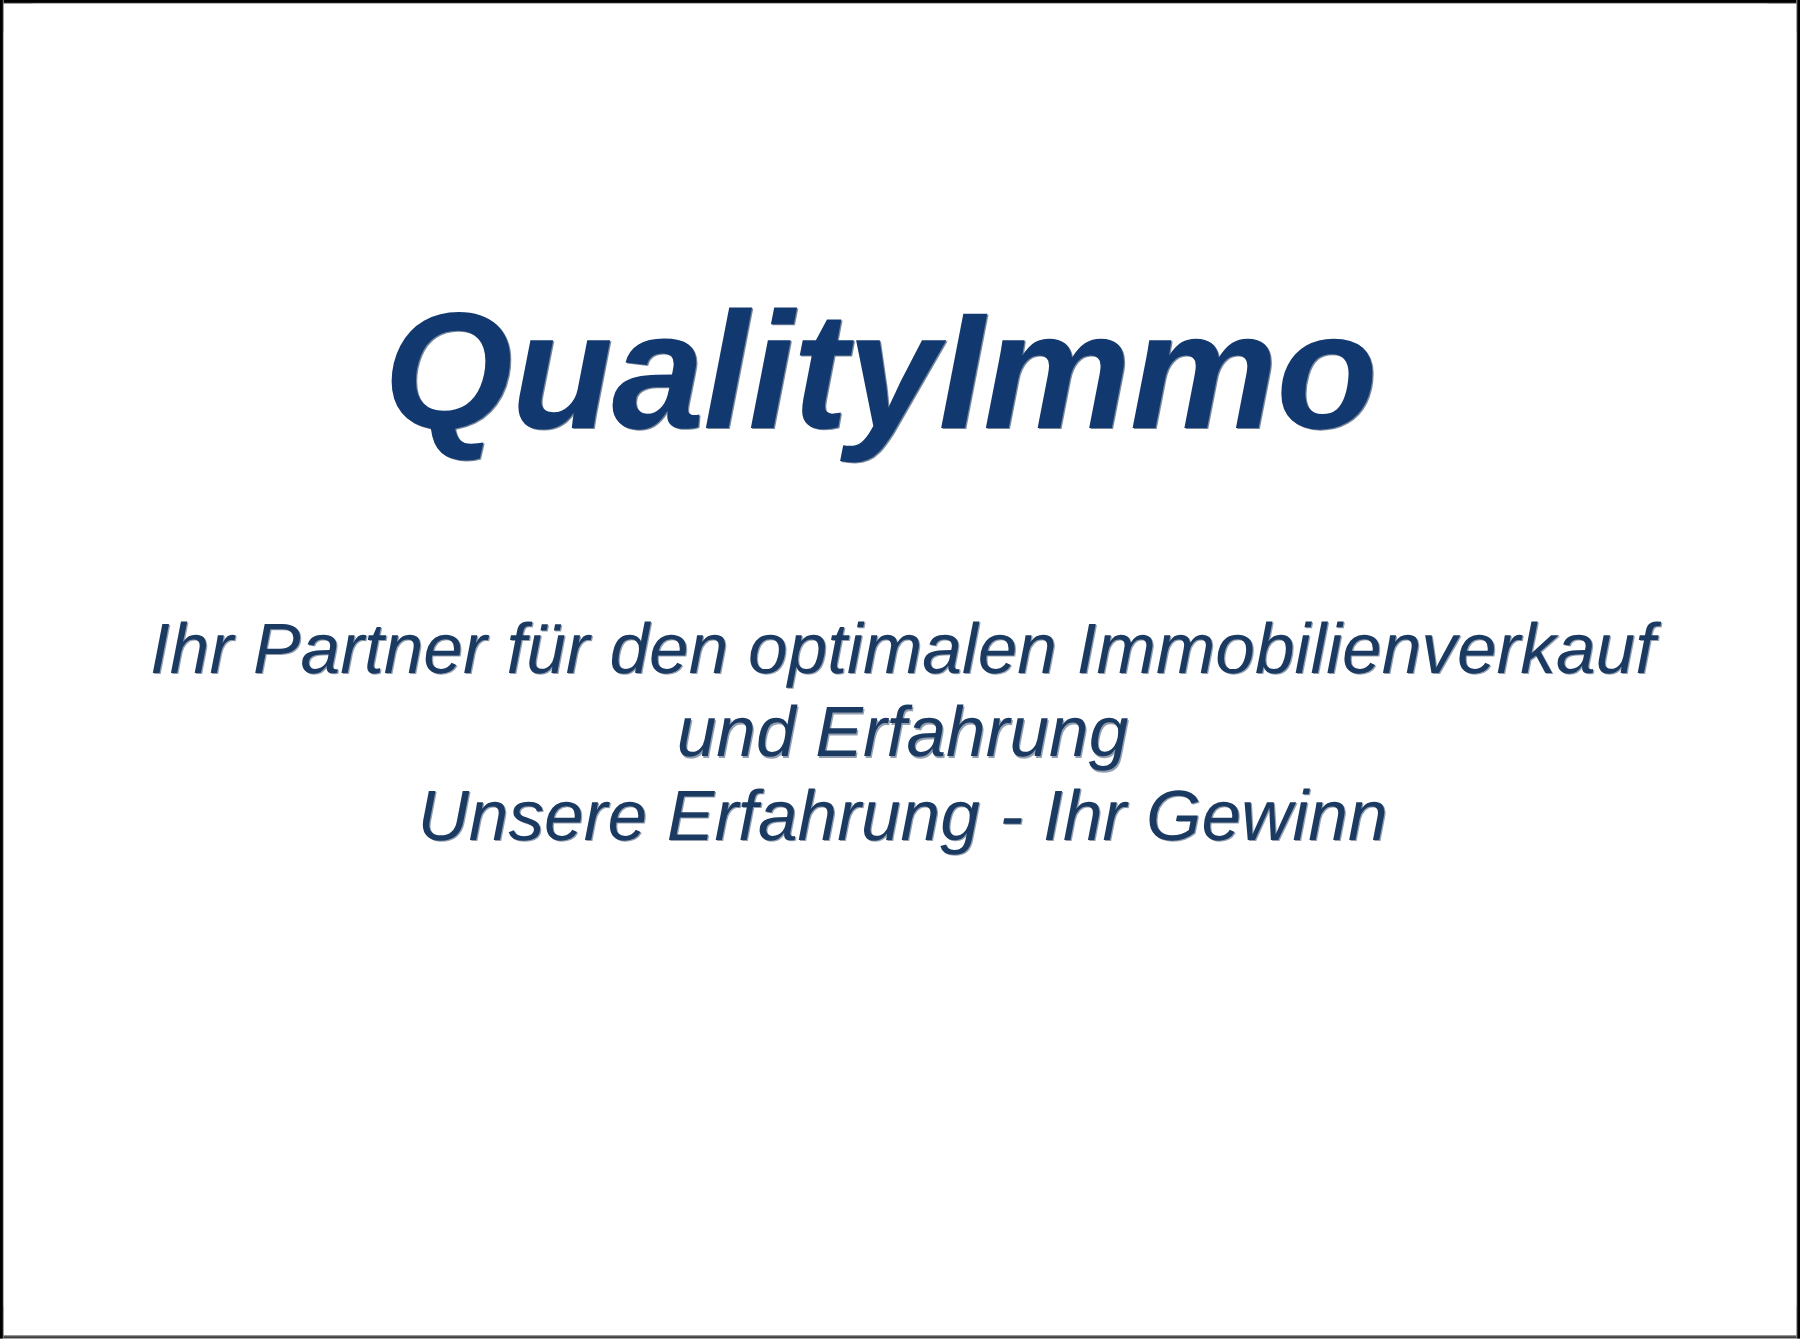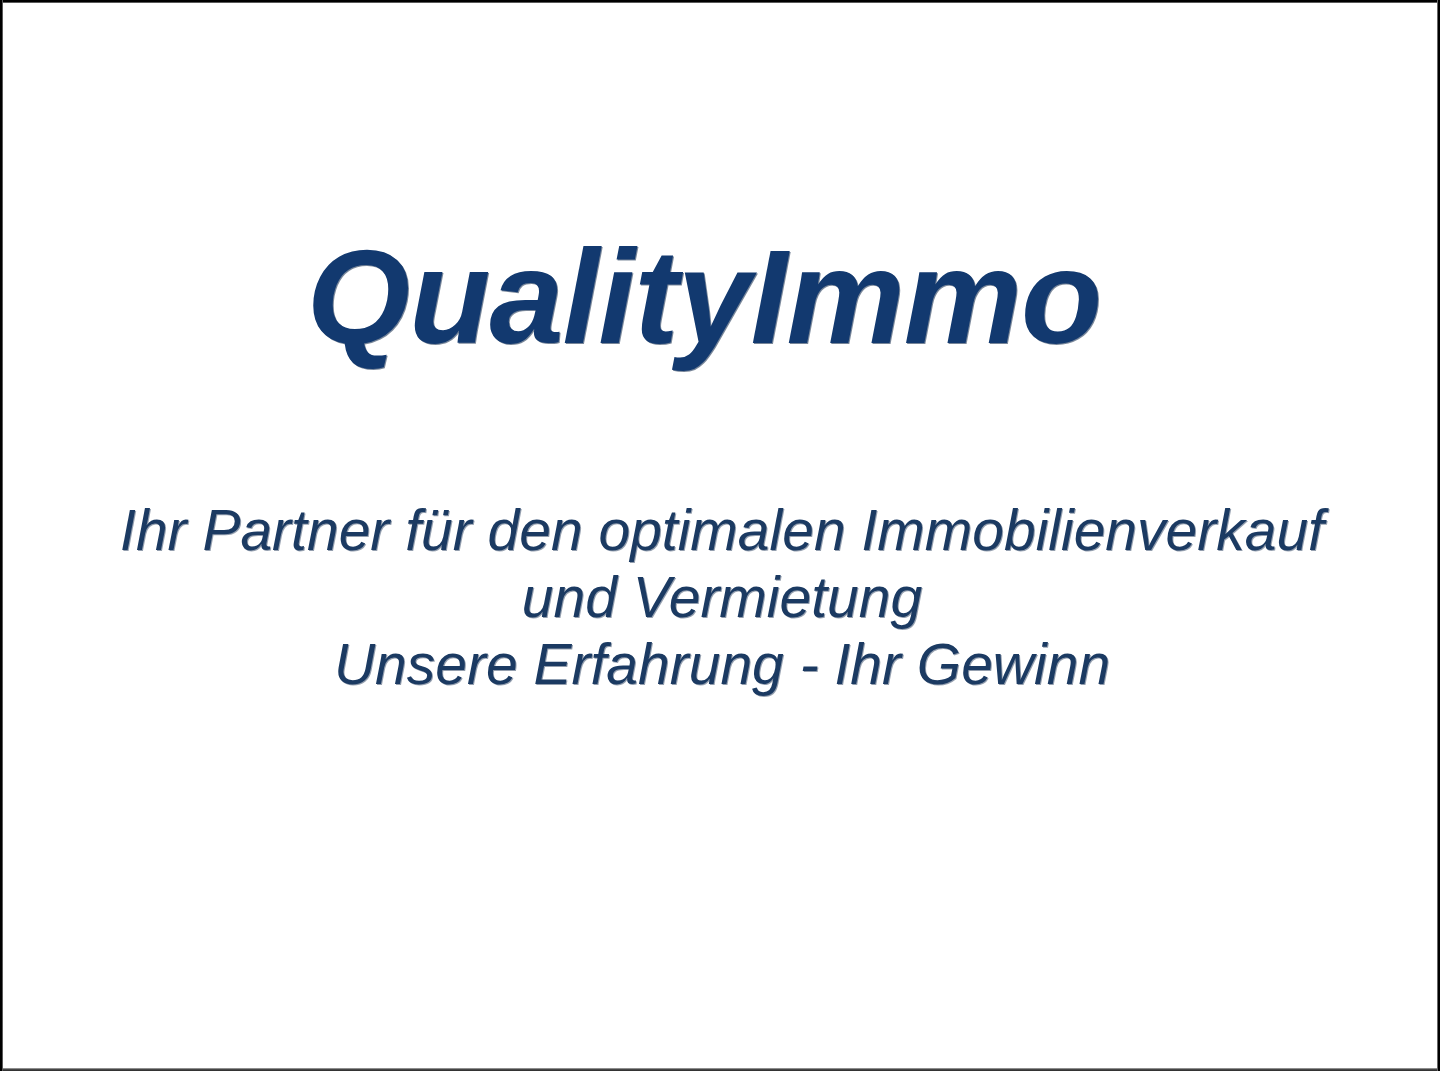--- a/index.html
+++ b/index.html
@@ -70,21 +70,21 @@
     line-height: 1.0;
     letter-spacing: -1px;
     color: #12396f;
     text-shadow: 1px 1px 0 rgba(10, 35, 70, 0.55);
     white-space: nowrap;
     transform: translateX(-16px);
   }
 
   .tagline {
     position: absolute;
-    top: 494px;
+    top: 483px;
     left: 0;
     width: 1434px;
     text-align: center;
     transform: translateX(2px);
   }
 
   .tagline-line {
     font-family: "Liberation Sans", sans-serif;
     font-style: italic;
     font-weight: normal;
@@ -104,18 +104,18 @@
   <div class="frame-bottom"></div>
   <div class="frame-left"></div>
   <div class="frame-right"></div>
 
   <div class="content">
 
     <div class="brand-title">QualityImmo</div>
 
     <div class="tagline">
       <div class="tagline-line">Ihr Partner für den optimalen Immobilienverkauf</div>
-      <div class="tagline-line">und Vermietung</div>
+      <div class="tagline-line">und Erfahrung</div>
       <div class="tagline-line">Unsere Erfahrung - Ihr Gewinn</div>
     </div>
 
   </div>
 </div>
 
 </body></html>

